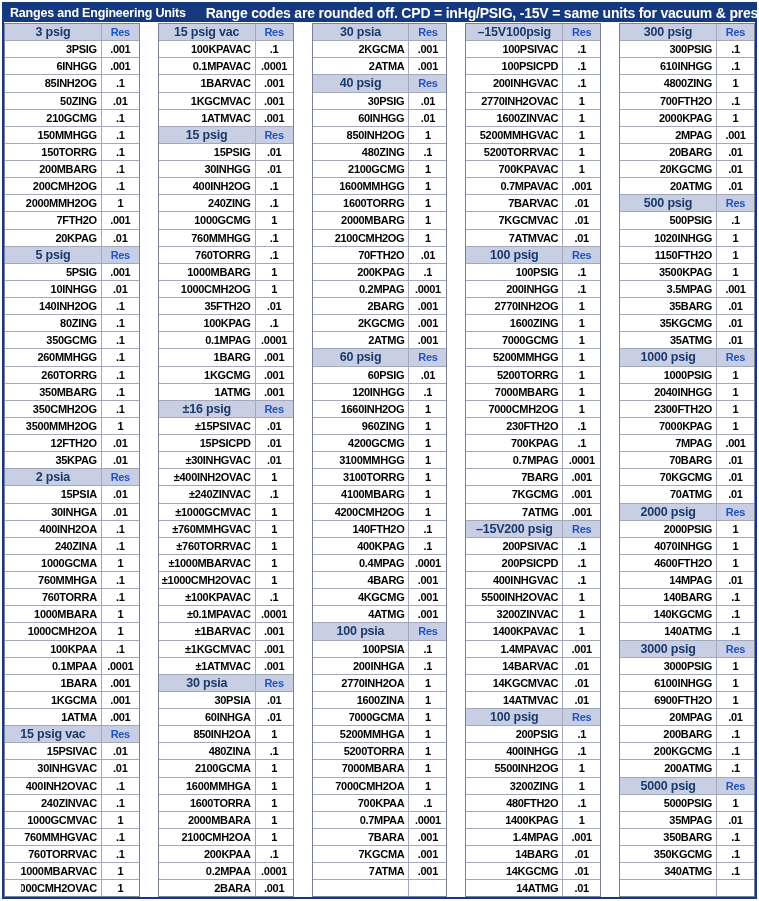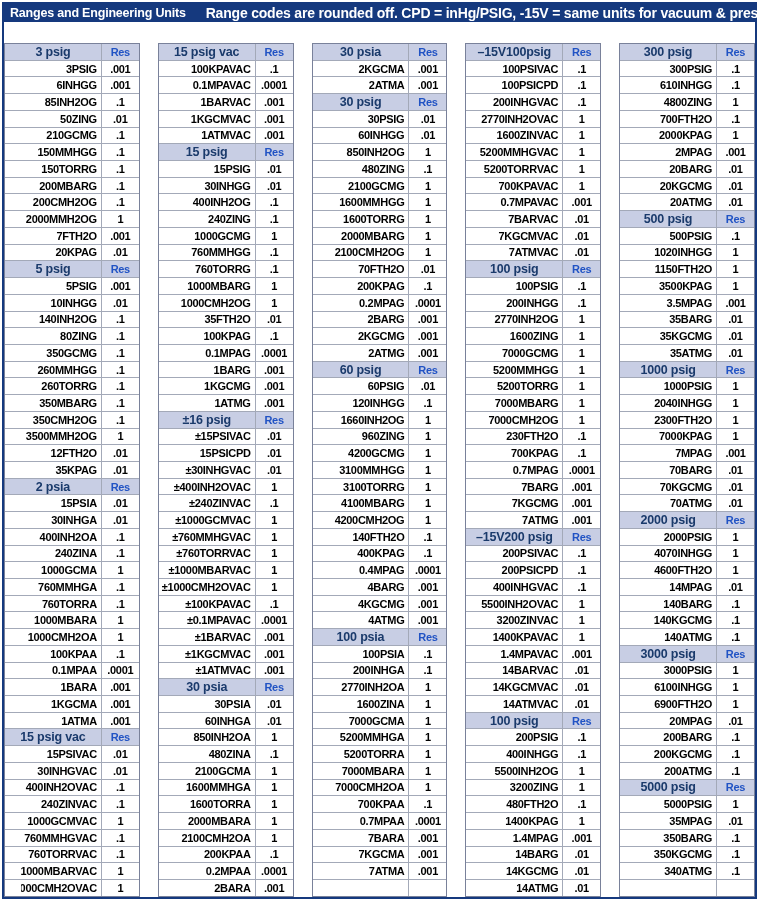--- a/index.html
+++ b/index.html
@@ -21,21 +21,21 @@
     background:#fff;display:flex;flex-direction:column;
   }
   .title-bar{
     height:18px;background:var(--navy);color:#fff;
     display:flex;align-items:center;padding:0 6px;white-space:nowrap;
     margin-bottom:1px;flex:0 0 auto;
   }
   .title-bar .title{font-size:12.5px;font-weight:bold;letter-spacing:-0.2px;}
   .title-bar .note{font-size:14px;font-weight:bold;margin-left:20px;letter-spacing:-0.2px;}
   .table-wrap{
-    flex:1;display:flex;gap:18px;min-height:0;margin-top:20px;
+    flex:1;display:flex;gap:18px;min-height:0;
   }
   .group{
     flex:1;display:flex;flex-direction:column;
     border:1px solid var(--group-border);background:#fff;min-width:0;
   }
   .row{
     flex:1;display:flex;border-bottom:1px solid var(--grid);min-height:0;
   }
   .row:last-child{border-bottom:none;padding-left:16px;}
   .code{
@@ -483,21 +483,21 @@
         </div>
         <div class="row data">
           <div class="code">2KGCMA</div>
           <div class="res">.001</div>
         </div>
         <div class="row data">
           <div class="code">2ATMA</div>
           <div class="res">.001</div>
         </div>
         <div class="row hdr">
-          <div class="code">30 psig</div>
+          <div class="code">40 psig</div>
           <div class="res">Res</div>
         </div>
         <div class="row data">
           <div class="code">30PSIG</div>
           <div class="res">.01</div>
         </div>
         <div class="row data">
           <div class="code">60INHGG</div>
           <div class="res">.01</div>
         </div>

